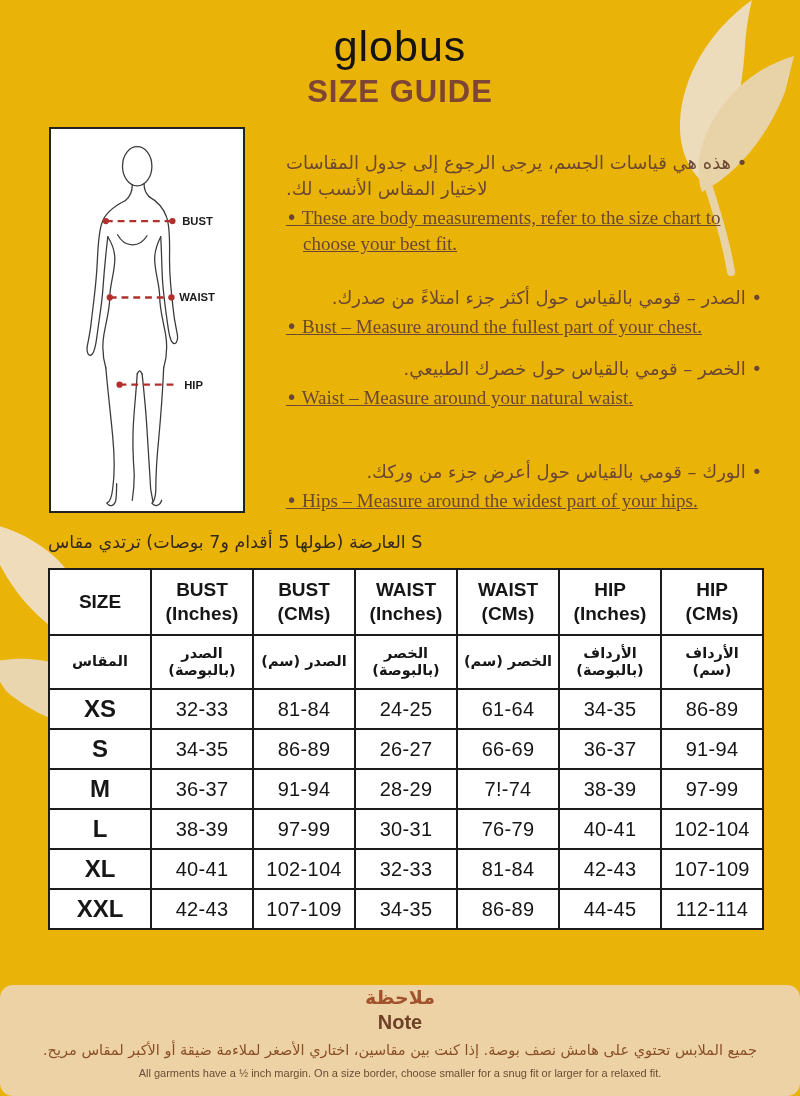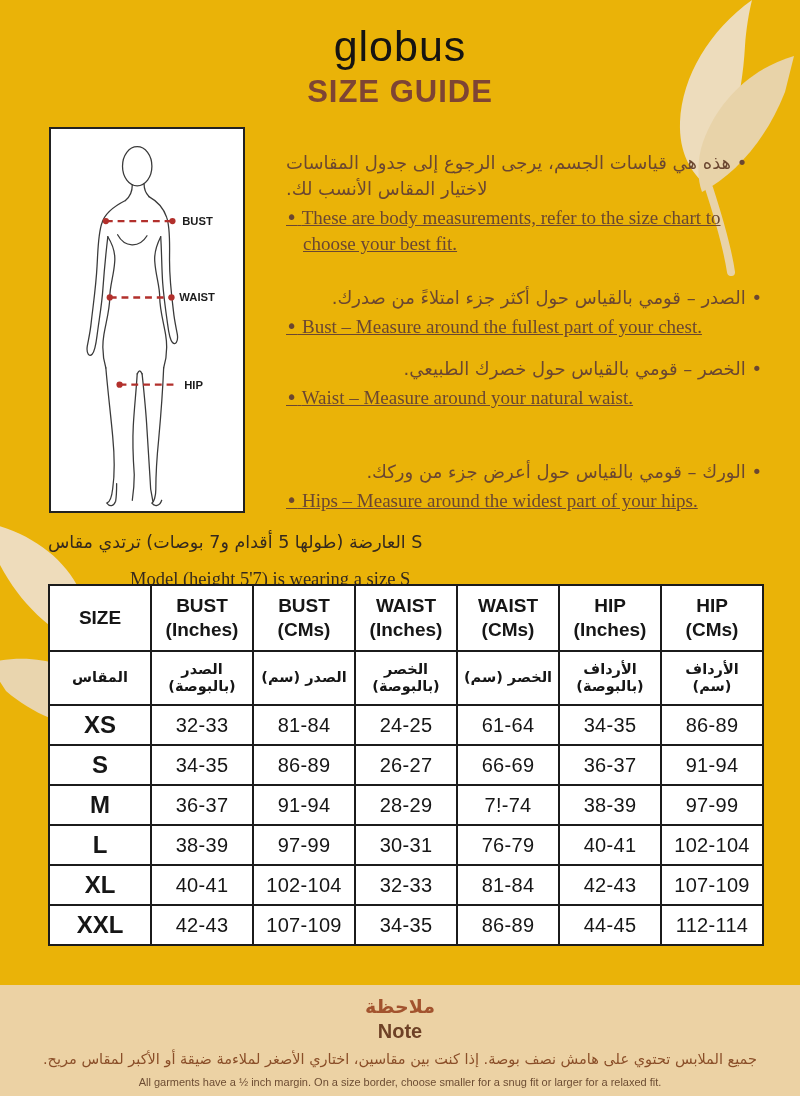--- a/index.html
+++ b/index.html
@@ -50,41 +50,41 @@
     margin:0; direction:ltr; font-family:"DejaVu Sans",sans-serif;
     font-size:17.5px; line-height:25px; color:#35291e;
   }
   .model-note .en-line{
     margin:12px; font-family:"Liberation Serif","DejaVu Serif",serif;
     font-size:18.5px; line-height:25px; color:#35291e;text-align:right;
   }
 
   
   table.size-table{
-    position:absolute; left:48px; top:584px; width:716px; z-index:2;
+    position:absolute; left:48px; top:568px; width:716px; z-index:2;
     border-collapse:collapse; background:#ffffff; table-layout:fixed;
   }
   .size-table td{
     border:2px solid #1b1b1b; text-align:center; vertical-align:middle;
     color:#161616; padding:0 2px; box-sizing:border-box;
   }
   .row-head-en{height:66px;}
   .row-head-ar{height:54px;}
   .row-data{height:40px;}
   .head-en{font-size:19px; font-weight:700; line-height:1.25;}
   .head-en .sub{display:block;}
   .head-ar{direction:rtl; font-family:"DejaVu Sans",sans-serif; font-size:14.5px; font-weight:700; line-height:1.2;}
   .head-ar .sub{display:block;}
   .cell-size{font-size:24px; font-weight:700;}
   .cell-val{font-size:20px; font-weight:400; letter-spacing:0.3px;}
 
   
   .note-strip{
     position:absolute; left:0; top:985px; width:800px; height:111px;
-    background:#ecd2a4; text-align:center; z-index:3; box-sizing:border-box; padding-top:9px;
+    background:#ecd2a4; text-align:center; z-index:3; box-sizing:border-box; border-radius:13px;
   }
   .note-title-ar{margin:0; direction:rtl; font-family:"DejaVu Sans",sans-serif; font-size:19px; font-weight:700; color:#a2532e; line-height:24px;}
   .note-title-en{margin:1px 0 0 0; font-size:20px; font-weight:700; color:#6e4126; line-height:24px;}
   .note-body-ar{margin:5px 0 0 0; direction:rtl; font-family:"DejaVu Sans",sans-serif; font-size:14.5px; color:#8a4e28; line-height:22px;}
   .note-body-en{margin:1px 0 0 0; font-size:11px; color:#6d4d33; line-height:22px;}
 </style>
 </head>
 <body>
 
 <div class="page">

